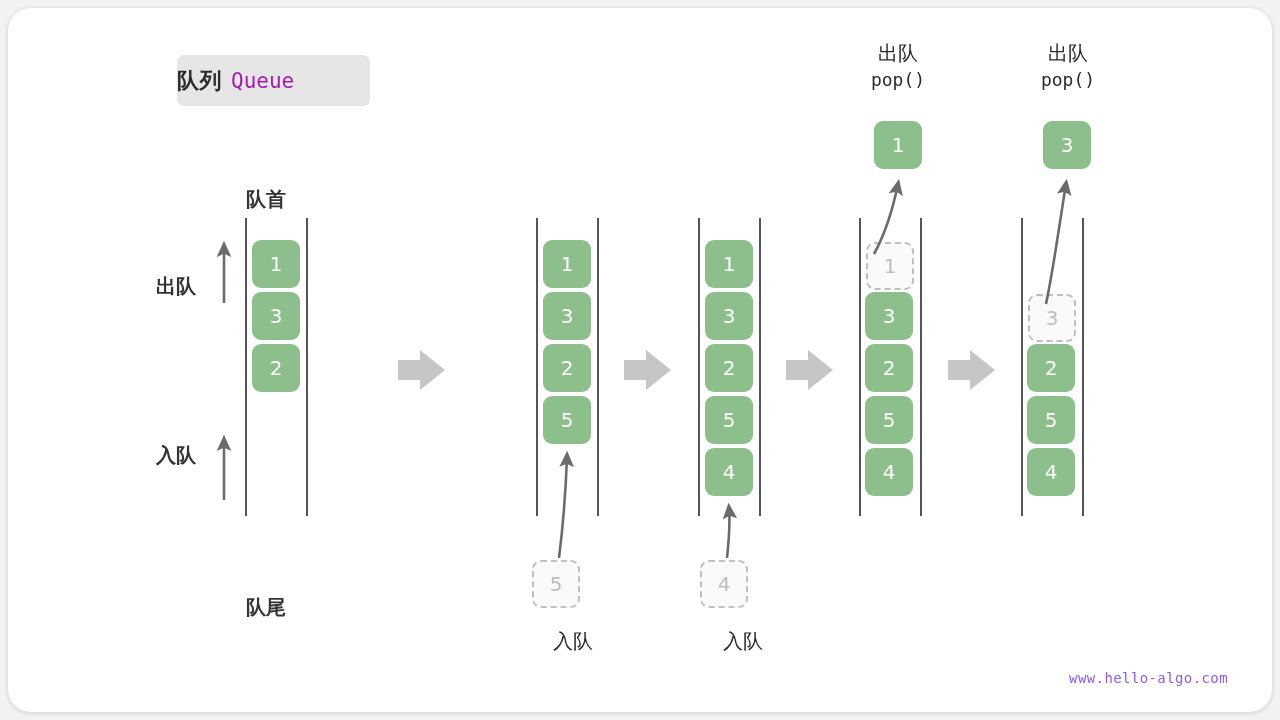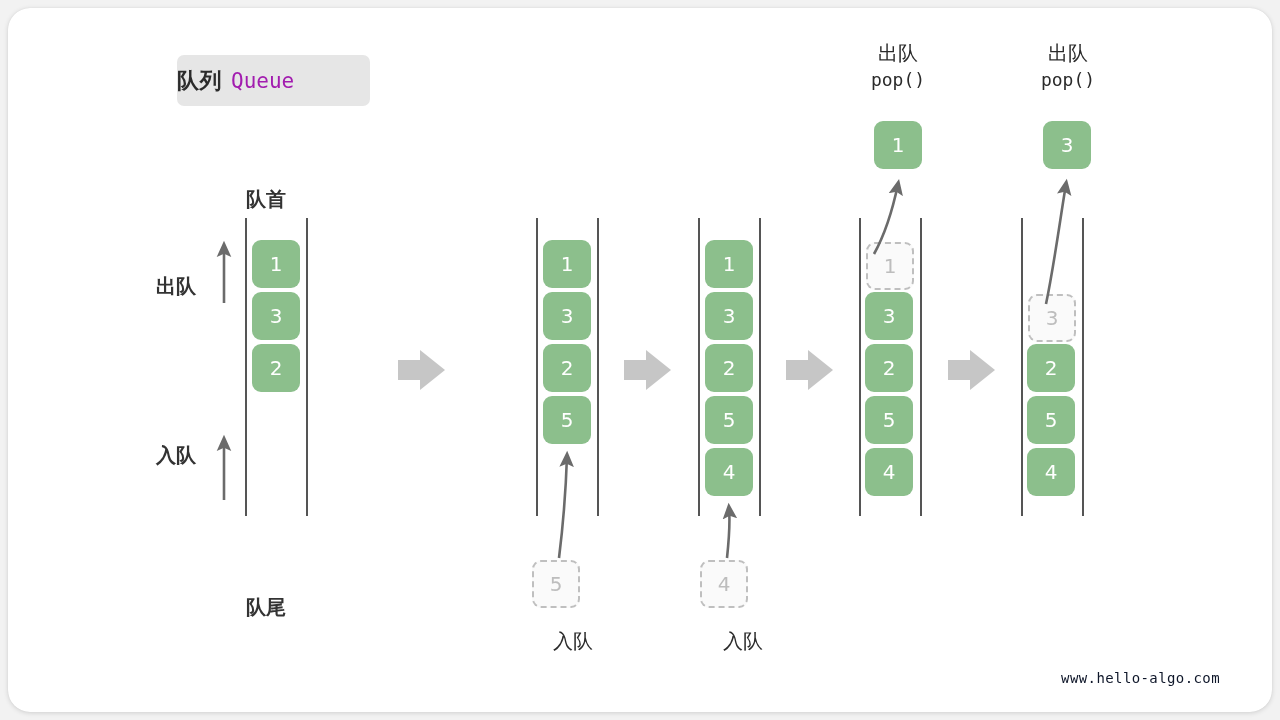--- a/index.html
+++ b/index.html
@@ -127,25 +127,25 @@
     left: 0;
     top: 0;
     width: 1280px;
     height: 720px;
     pointer-events: none;
   }
 
   
   .watermark {
     position: absolute;
-    right: 52px;
+    right: 44px;
     bottom: 26px;
     font-family: "DejaVu Sans Mono", "Liberation Mono", monospace;
     font-size: 14px;
-    color: #0f172a;
+    color: #8b5cf6;
     letter-spacing: 0.4px;
   }
 </style>
 </head>
 <body>
 
 <div id="canvas">
   <div class="card">
 
     <div class="title-chip">

